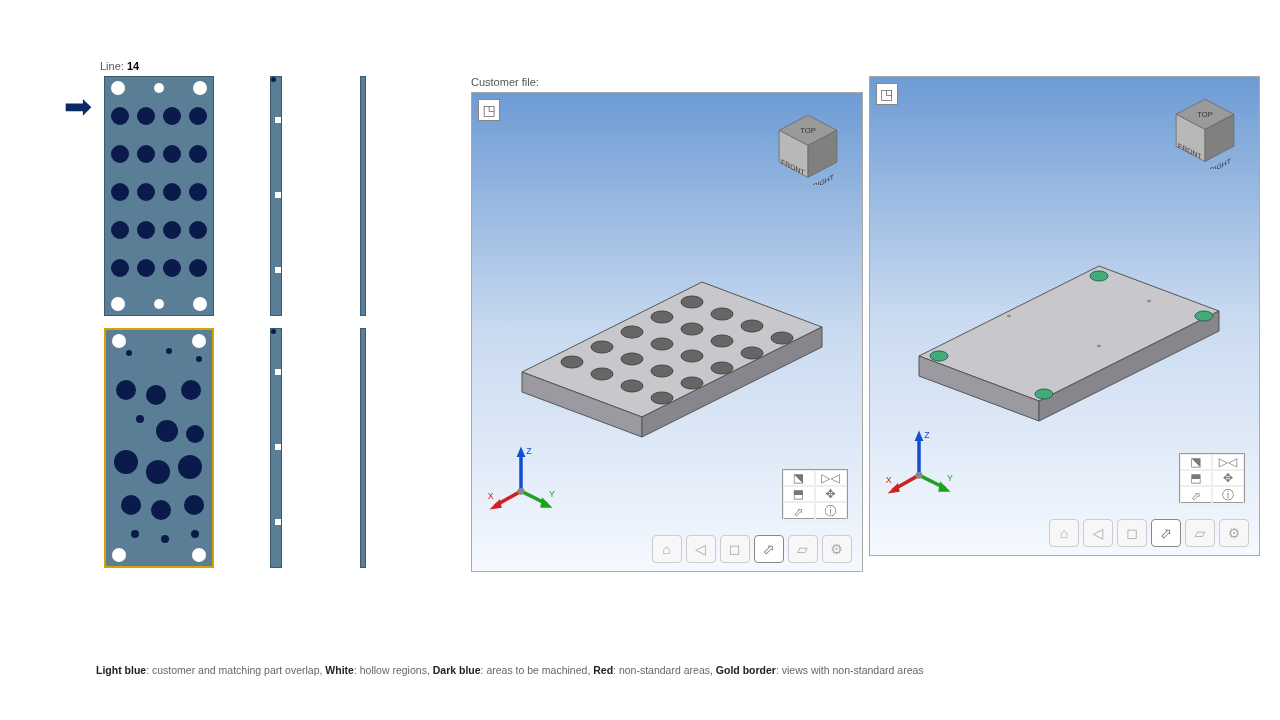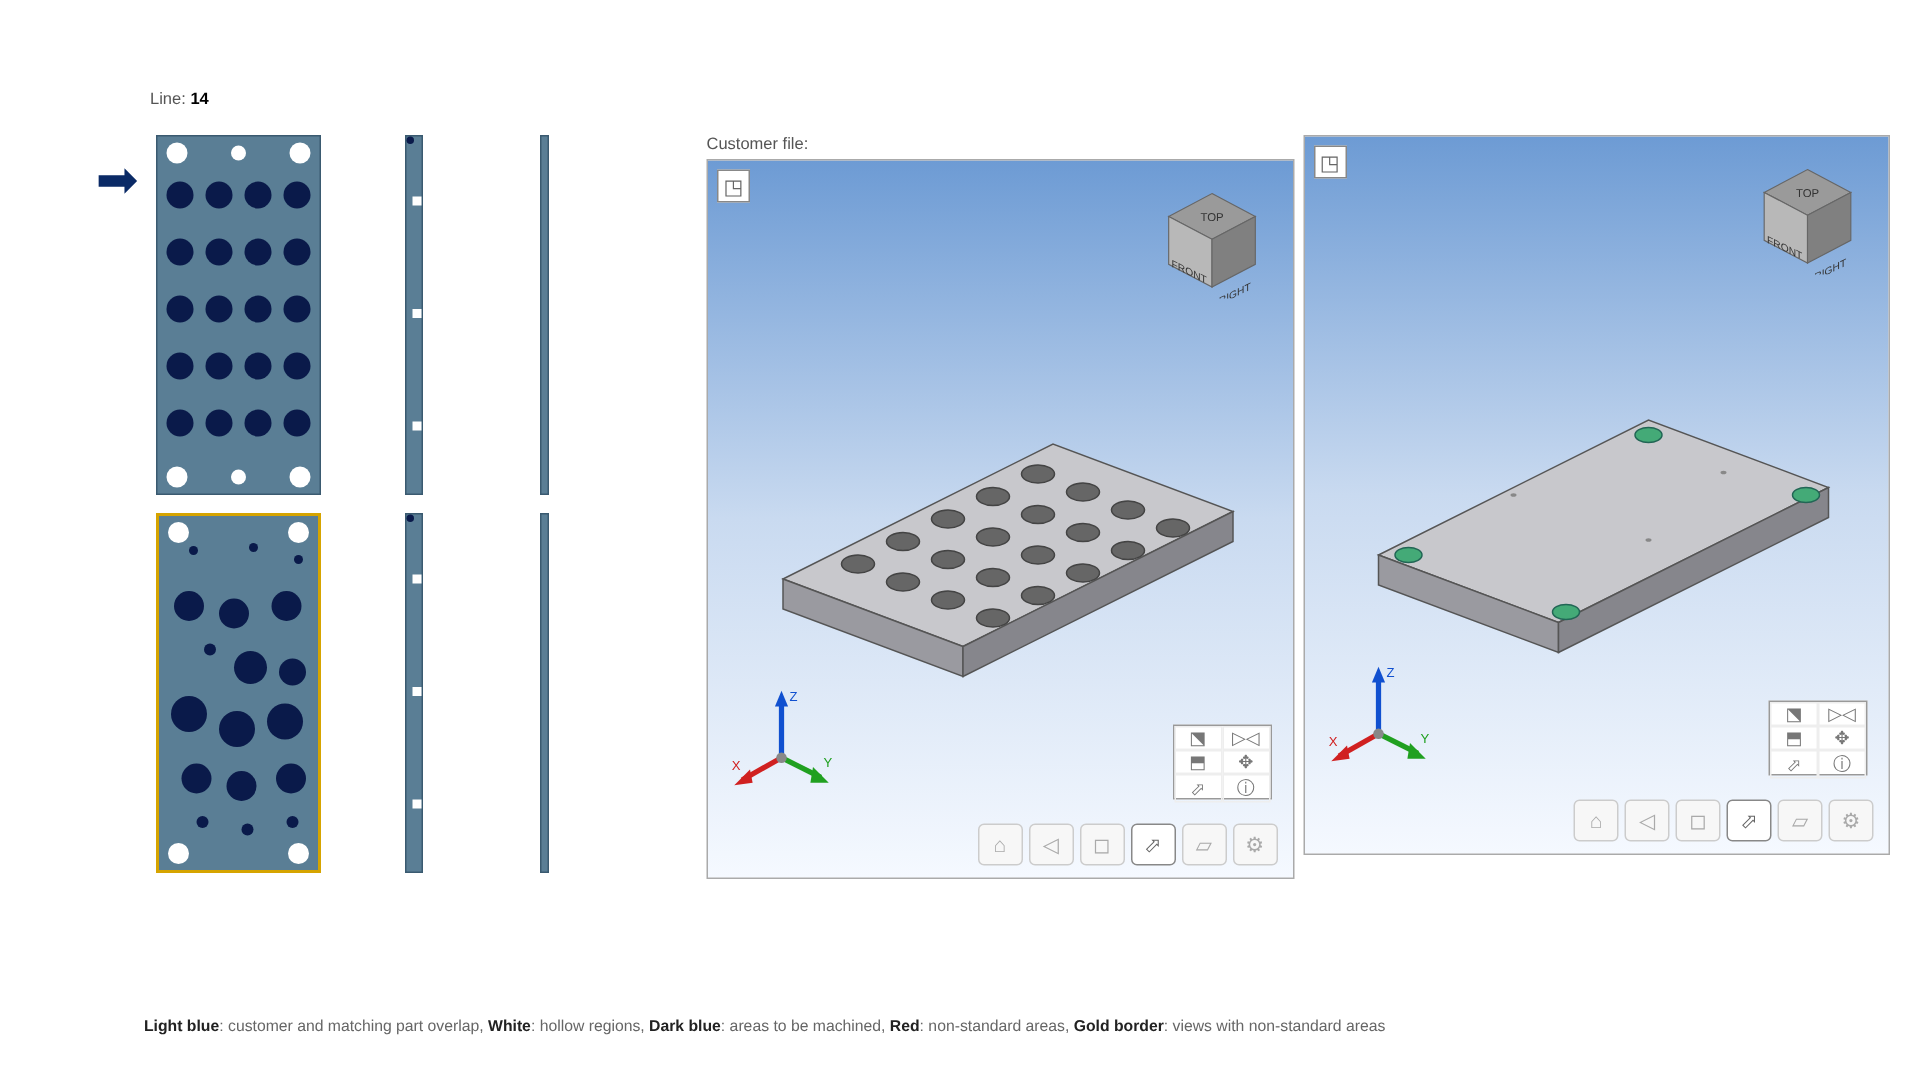--- a/index.html
+++ b/index.html
@@ -15,21 +15,21 @@
     position: absolute;
     top: 60px;
     left: 60px;
     right: 20px;
     bottom: 40px;
   }
   .line-label {
     font-size: 11px;
     color: #555;
     margin-left: 40px;
-    margin-bottom: 18px;
+    margin-bottom: 4px;
   }
   .line-label b { color: #000; }
   .main-row {
     display: flex;
     gap: 16px;
   }
   .left-panel {
     display: flex;
     flex-direction: column;
     gap: 12px;
@@ -116,21 +116,21 @@
     color:#aaa; font-size:14px;
   }
   .tb-btn.active { border-color:#888; color:#666; background:#fff; }
   .iso-plate {
     position:absolute; left:50%; top:52%;
     transform: translate(-50%,-50%);
   }
   .iso-plate svg { display:block; }
   .legend {
     position:absolute;
-    bottom: 30px;
+    bottom: 44px;
     left: 96px;
     font-size: 10.5px;
     color: #666;
   }
   .legend b { color:#222; font-weight:bold; }
 </style>
 </head>
 <body>
 
 <div class="content">

